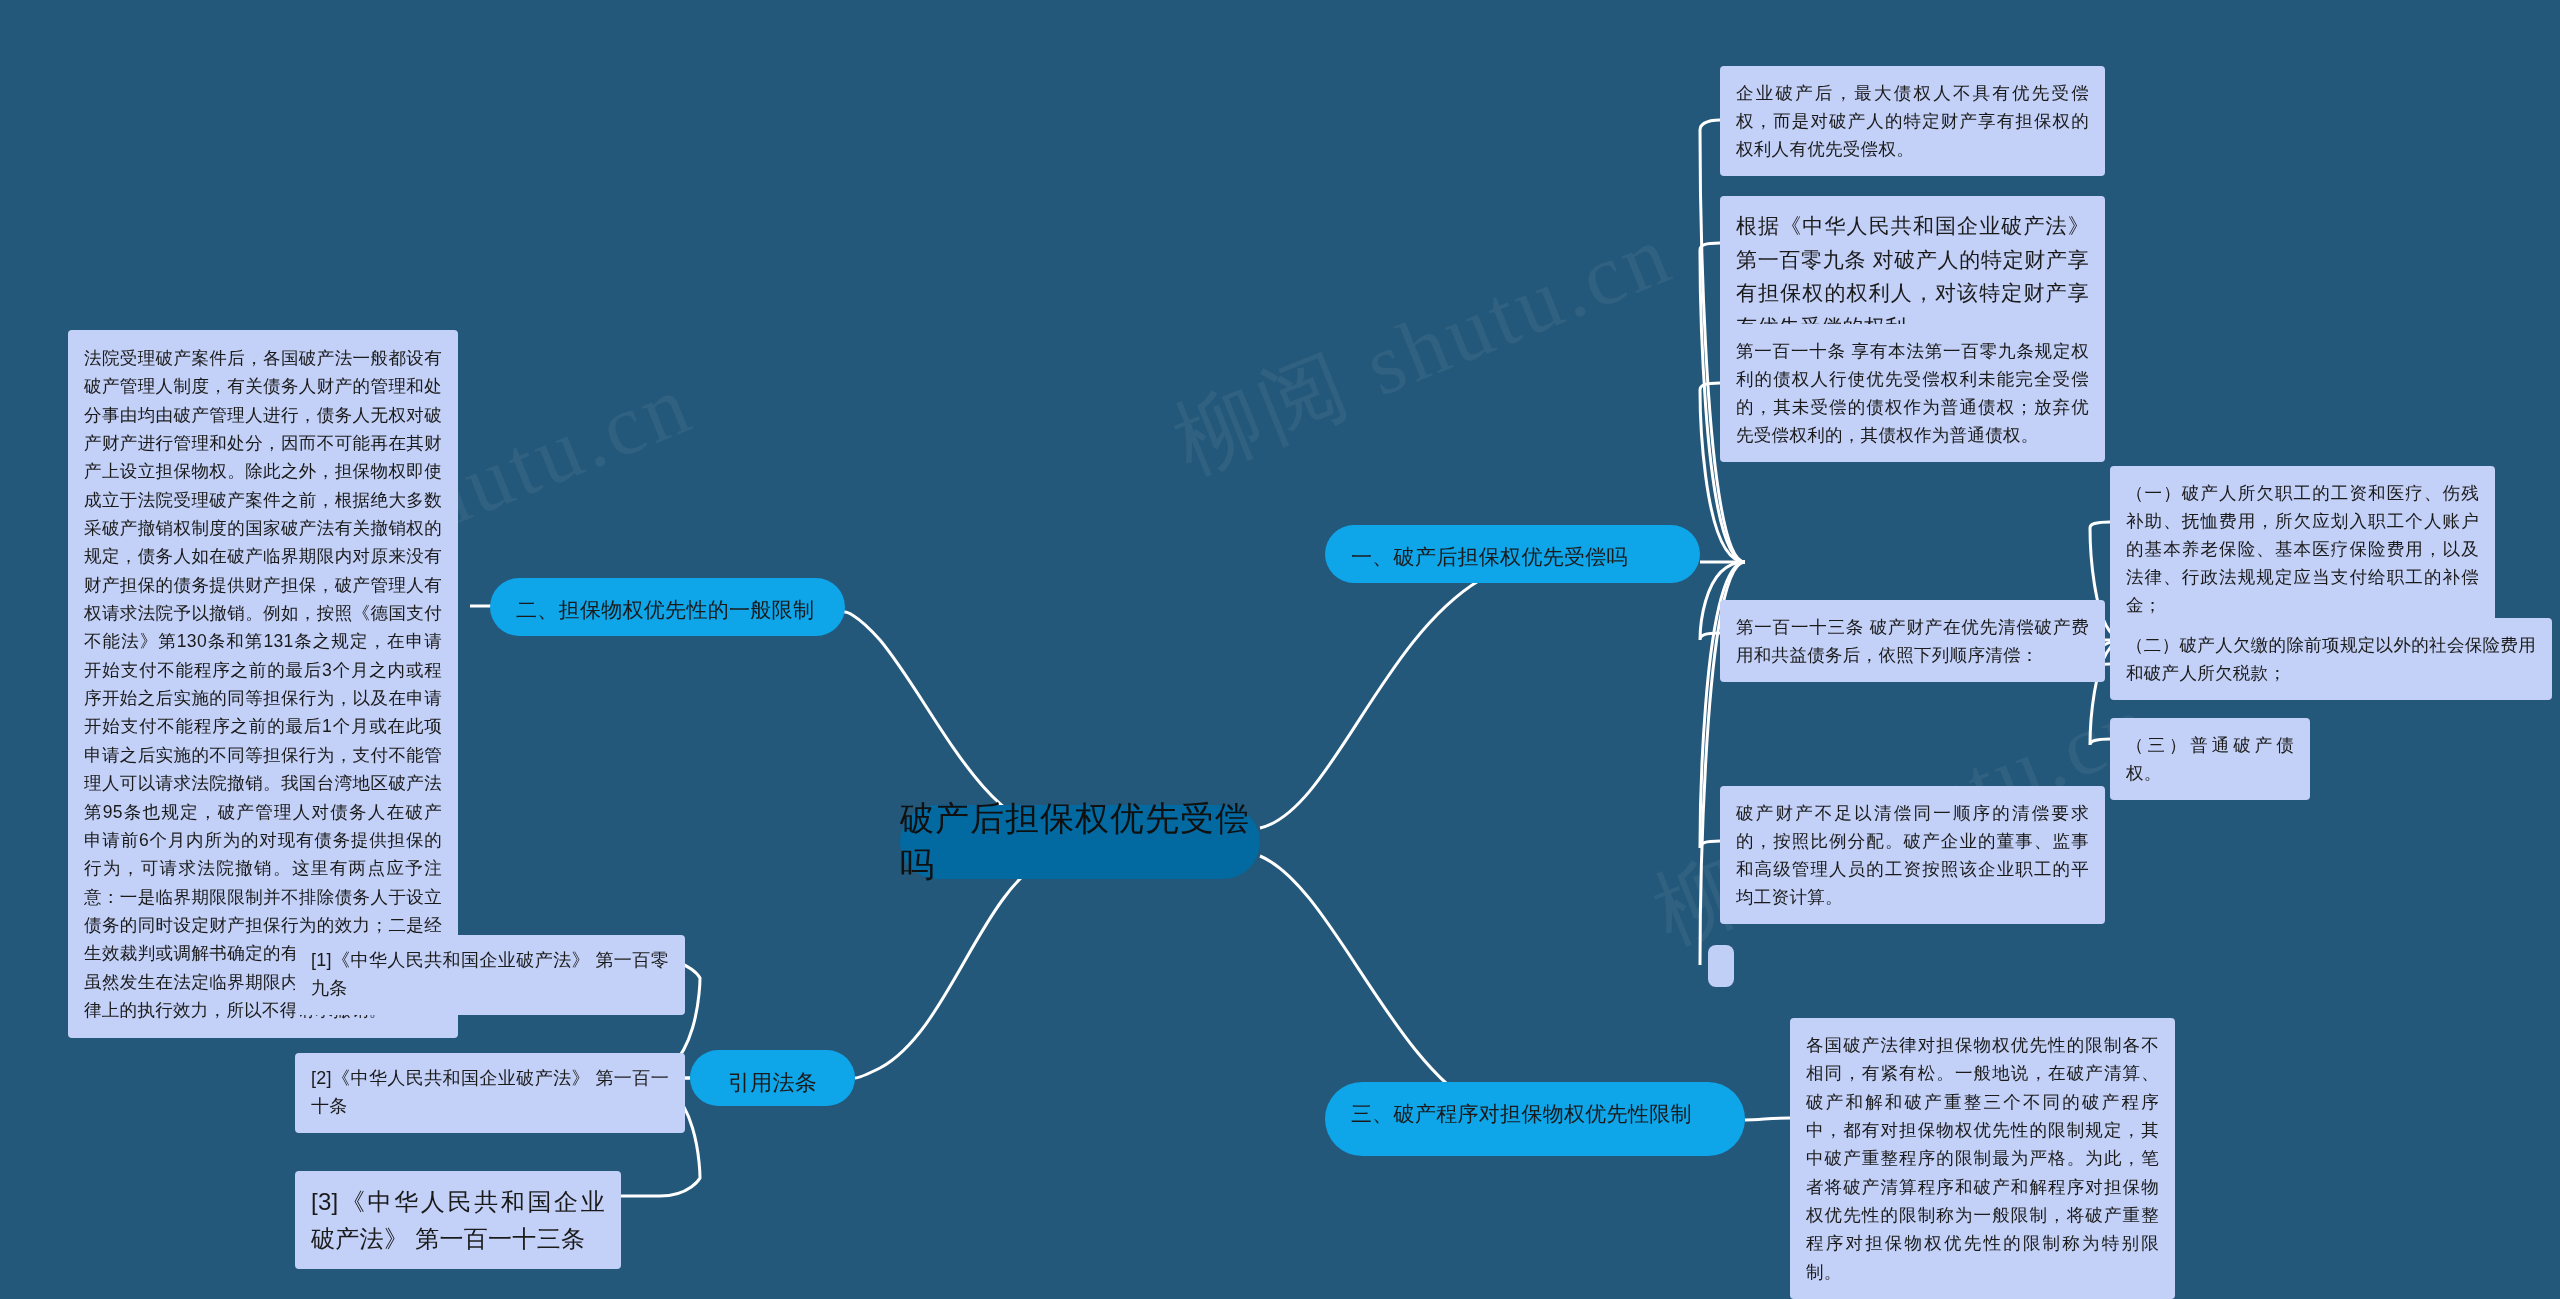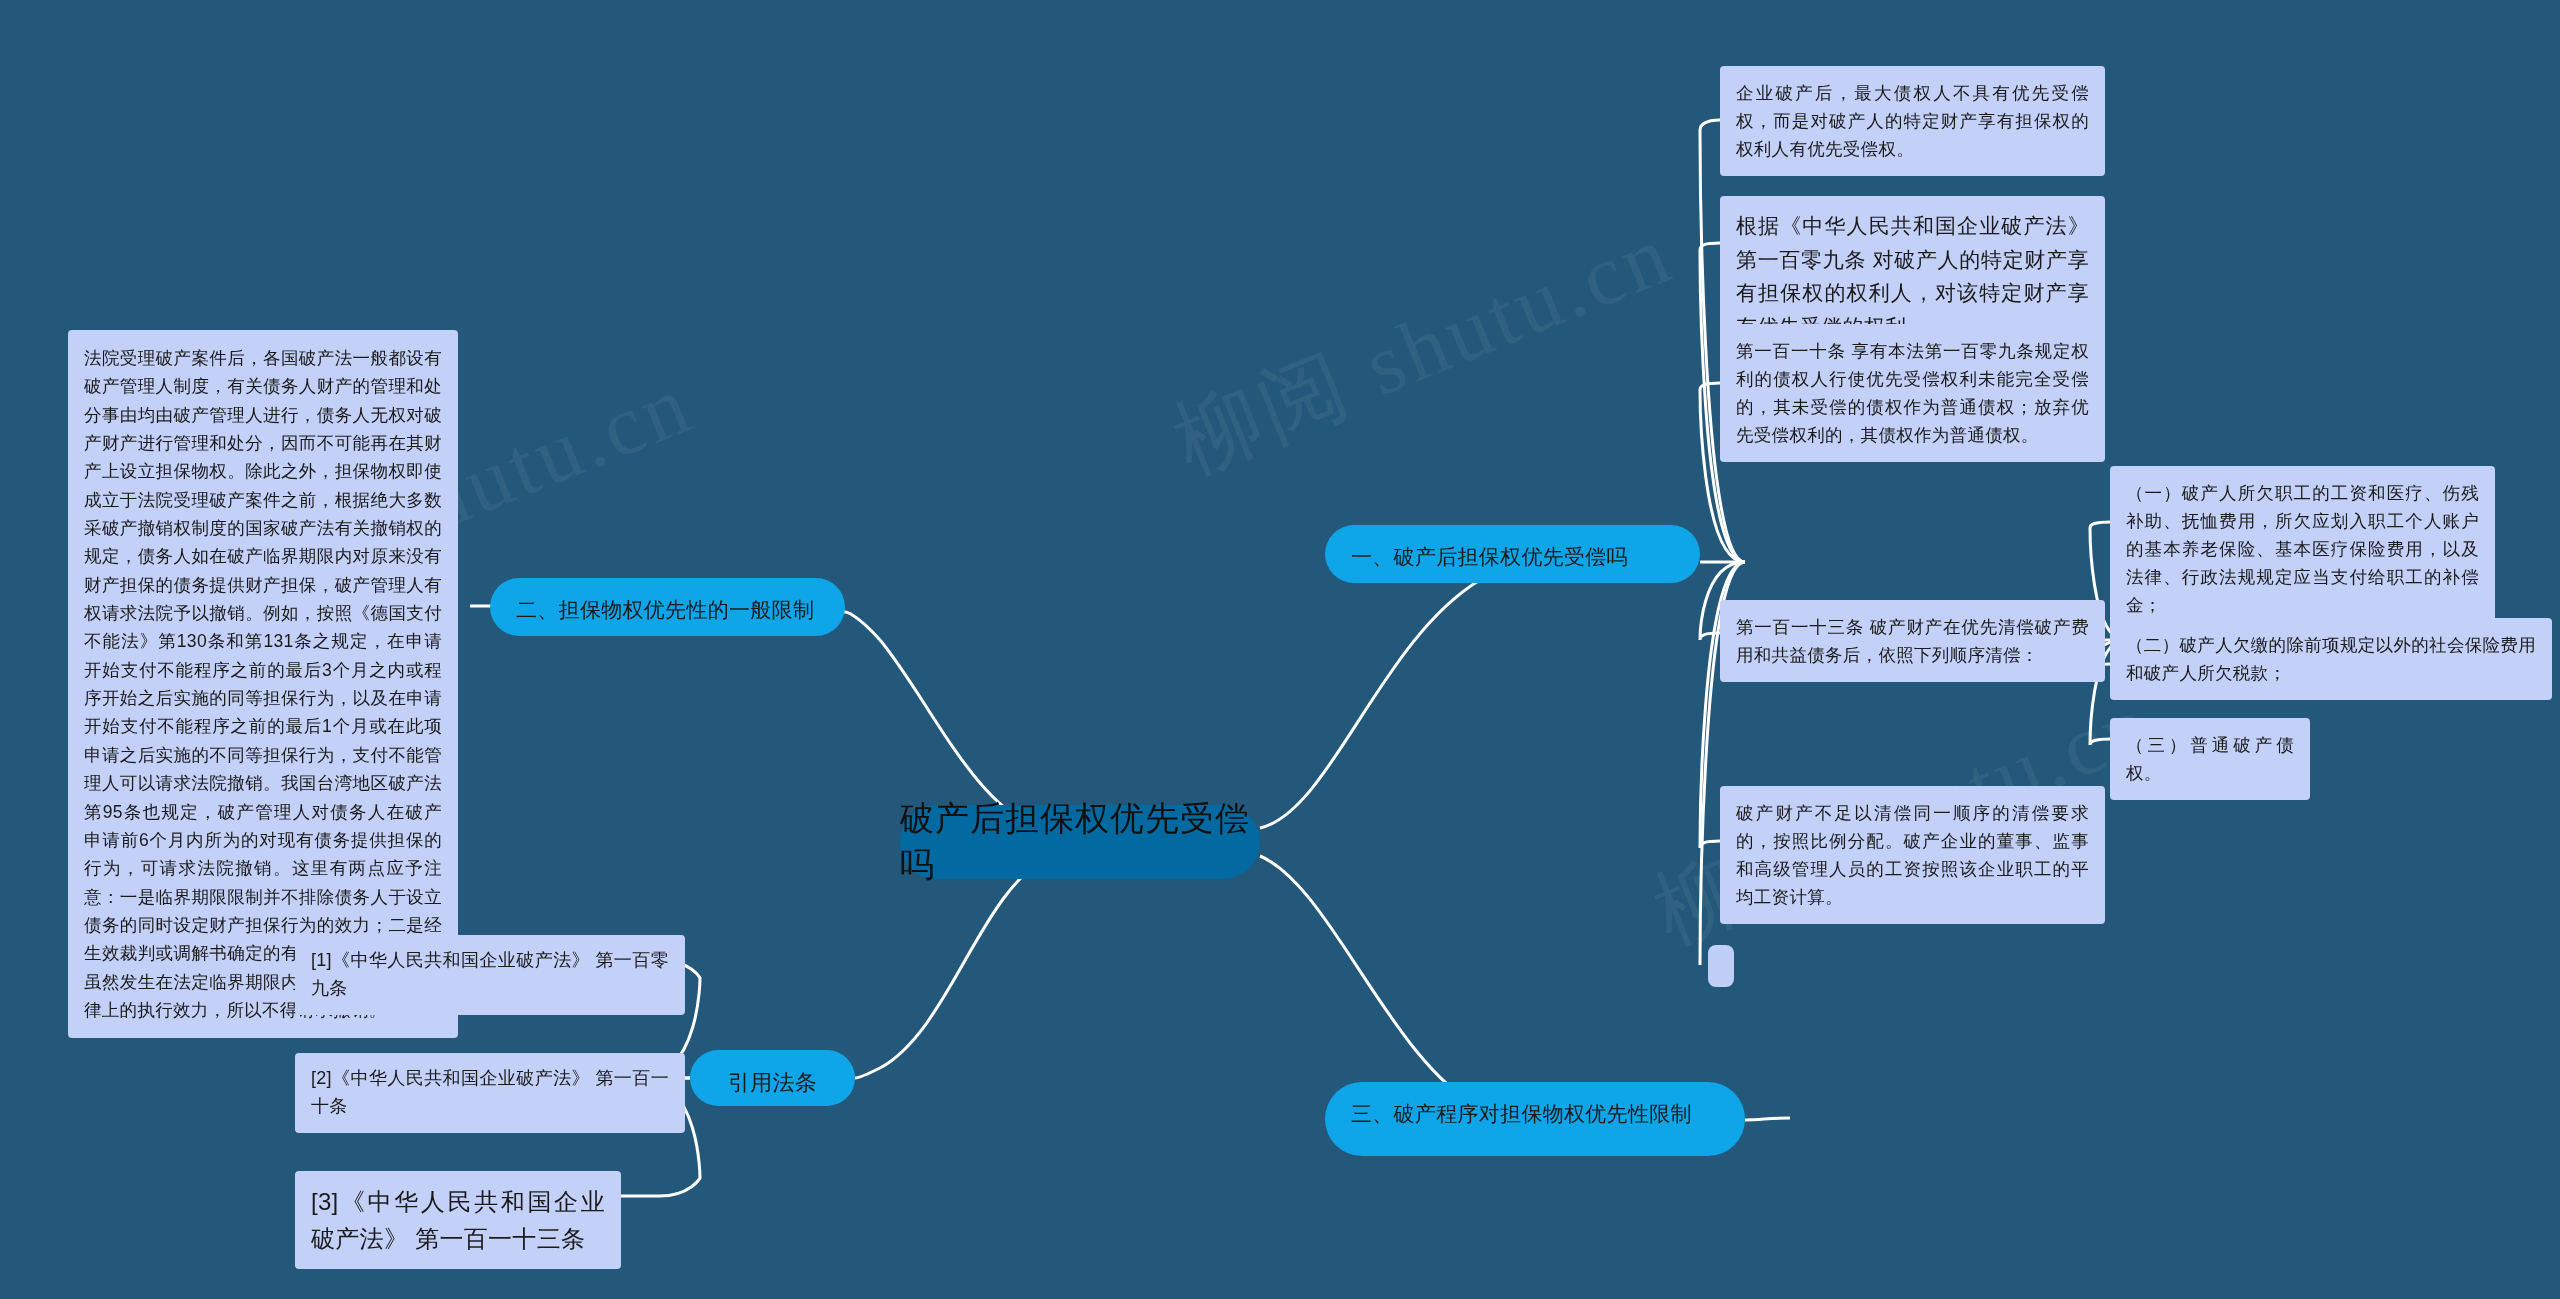--- a/index.html
+++ b/index.html
@@ -149,14 +149,17 @@
     <span>（二）破产人欠缴的除前项规定以外的社会保险费用和破产人所欠税款；</span>
   </div>
   <div class="node" style="left:2110px;top:718px;width:200px;font-size:17.5px;line-height:1.6;padding:13px 16px;">
     <span>（三）普通破产债权。</span>
   </div>
 
   <div class="node pill" style="left:1325px;top:1082px;width:420px;height:74px;font-size:21px;border-radius:40px;">
     <span>三、破产程序对担保物权优先性限制</span>
   </div>
 
+  <div class="node" style="left:1790px;top:1018px;width:385px;font-size:17.5px;line-height:1.62;padding:13px 16px;">
+    <span>各国破产法律对担保物权优先性的限制各不相同，有紧有松。一般地说，在破产清算、破产和解和破产重整三个不同的破产程序中，都有对担保物权优先性的限制规定，其中破产重整程序的限制最为严格。为此，笔者将破产清算程序和破产和解程序对担保物权优先性的限制称为一般限制，将破产重整程序对担保物权优先性的限制称为特别限制。</span>
+  </div>
 
 </div>
 
 </body></html>

